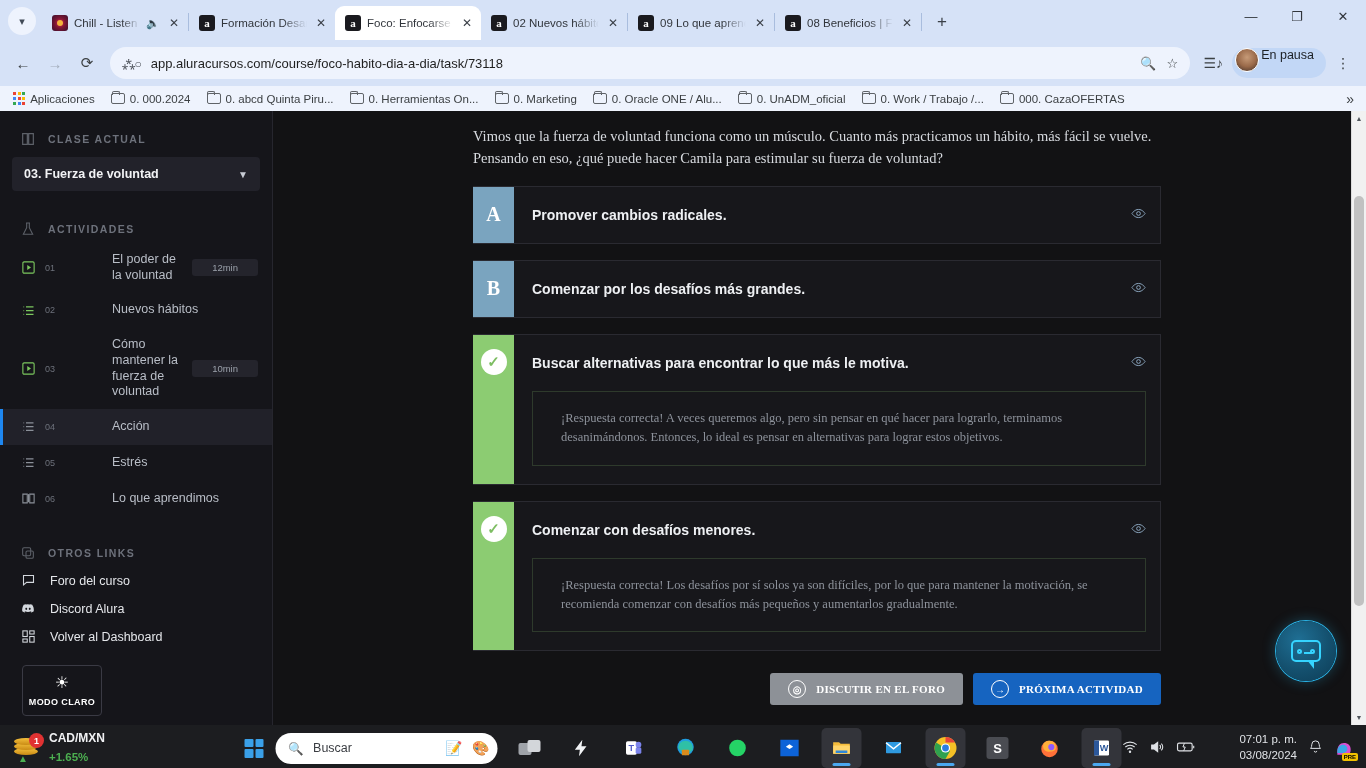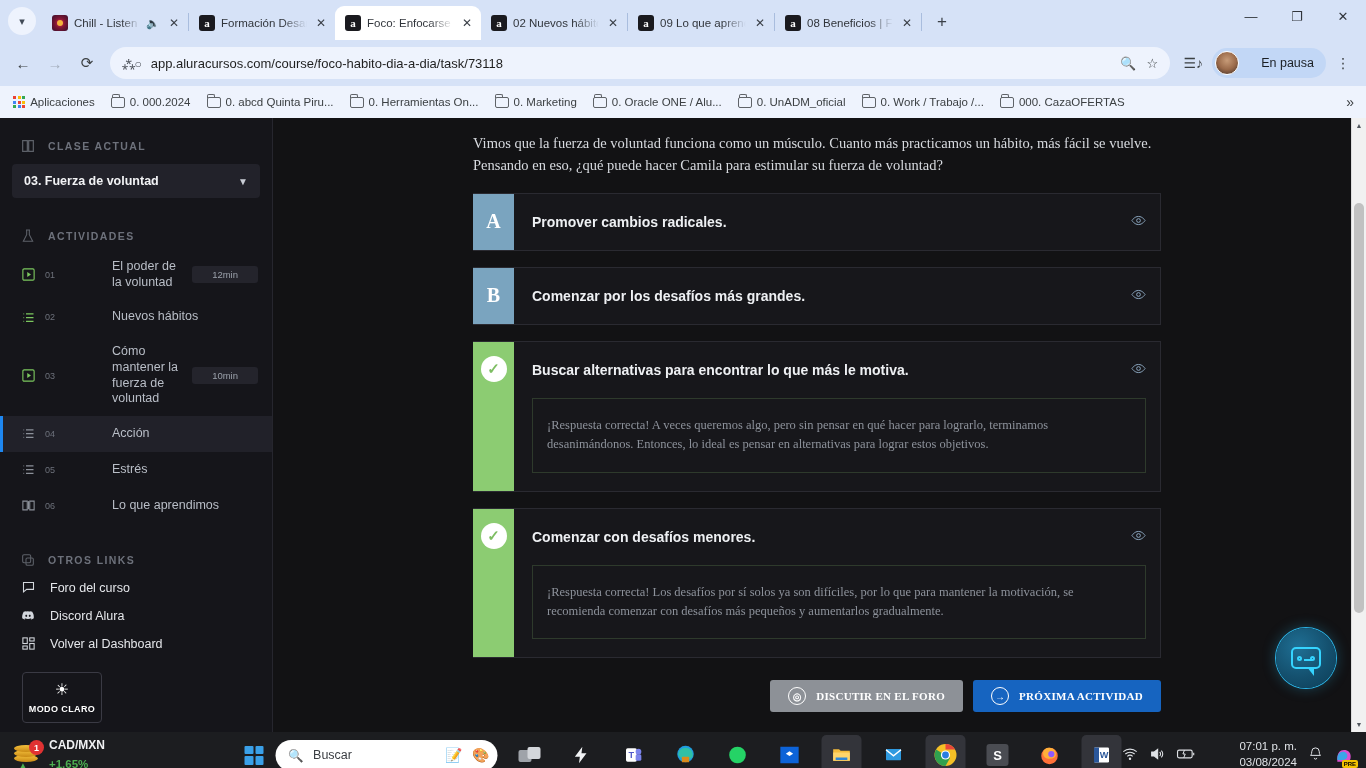--- a/index.html
+++ b/index.html
@@ -84,31 +84,31 @@
     font-size: 13px; color: #1f1f1f; white-space: nowrap; overflow: hidden;
     flex: 1 1 auto; min-width: 0;
   }
   #omnibox .obx-icon { font-size: 13px; color: #3c4043; flex: 0 0 auto; }
   .tb-icon {
     width: 30px; height: 30px; display: flex; align-items: center; justify-content: center;
     color: #3c4043; font-size: 14px; flex: 0 0 30px;
   }
   #profile-chip {
     height: 30px; border-radius: 16px; background: #c2d7f6;
-    display: flex; align-items: center; gap: 22px; padding: 0 12px 0 3px;
+    display: flex; align-items: flex-start; gap: 2px; padding: 0 12px 0 3px;
     font-size: 12.5px; color: #1b1f24; flex: 0 0 auto; margin-left: 2px;
   }
   .avatar {
     width: 24px; height: 24px; border-radius: 50%; flex: 0 0 24px;
     background: radial-gradient(circle at 50% 38%, #c79b78 0%, #9a6a4a 52%, #3b2c26 100%);
     border: 1.5px solid #fff;
   }
 
   #bookmarks {
-    height: 32px; background: #eef3fd; display: flex; align-items: center;
+    height: 25px; background: #eef3fd; display: flex; align-items: center;
     gap: 2px; padding: 0 6px; font-size: 11.5px; color: #3c4043; overflow: hidden;
   }
   .bm {
     display: flex; align-items: center; gap: 5px; padding: 3px 7px; border-radius: 4px;
     white-space: nowrap; flex: 0 0 auto;
   }
   .bm-folder {
     width: 14px; height: 11px; border: 1.4px solid #5f6368; border-radius: 2px;
     position: relative; flex: 0 0 14px;
   }
@@ -200,21 +200,21 @@
     color: #7dbd62; font-size: 15px; font-weight: bold;
   }
   .opt-body { flex: 1 1 auto; padding: 0 14px 0 18px; display: flex; flex-direction: column; }
   .opt-row { display: flex; align-items: center; min-height: 56px; gap: 10px; }
   .opt-text {
     flex: 1 1 auto; font-family: Liberation Sans, sans-serif; font-weight: 700;
     font-size: 14px; color: #eef0f3;
   }
   .eye-ico { flex: 0 0 auto; color: #8ba6bf; font-size: 14px; line-height: 1; }
   .feedback {
-    border: 1px solid #2e3a2c; margin: 0 0 18px 0; padding: 17px 14px;
+    border: 1px solid #2e3a2c; margin: 0 0 18px 0; padding: 17px 28px;
     font-family: "Liberation Serif", serif; font-size: 12.5px; color: #8d929b;
     line-height: 1.55;
   }
   #actions { display: flex; justify-content: flex-end; gap: 10px; margin-top: 22px; }
   .act-btn {
     height: 32px; border-radius: 3px; display: flex; align-items: center; gap: 10px;
     padding: 0 18px; font-size: 11px; font-weight: 700; letter-spacing: .3px; color: #fff;
     font-family: "Liberation Serif", serif;
   }
   .act-btn.forum { background: #8d9197; }

